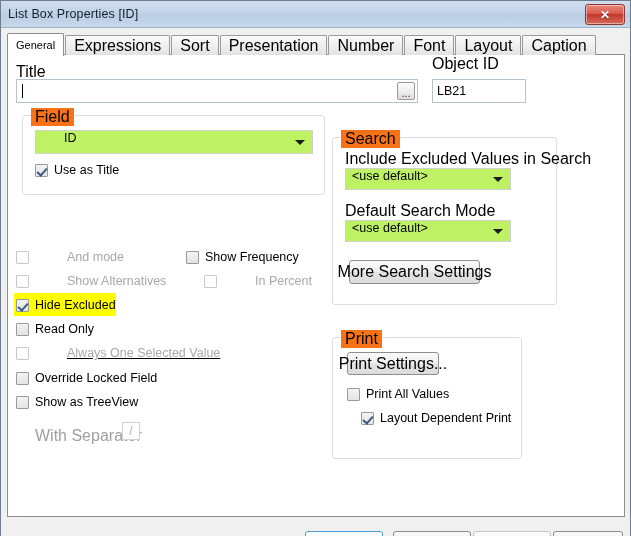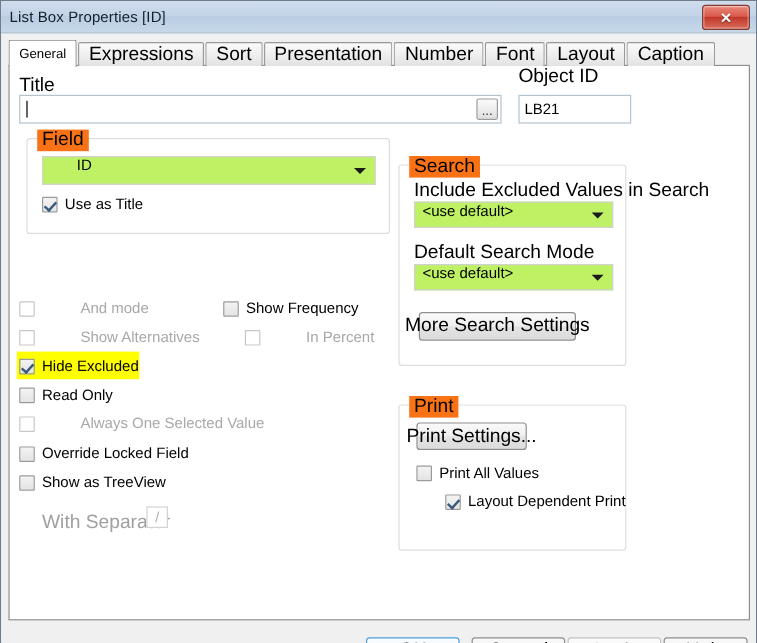--- a/index.html
+++ b/index.html
@@ -371,21 +371,21 @@
         <span class="cbtext">Show Alternatives</span>
       </div>
       <div class="cbrow hl" style="left: 8px; top: 243px;">
         <span class="box checked"></span>
         <span class="cbtext">Hide Excluded</span>
       </div>
       <div class="cbrow" style="left: 8px; top: 267px;">
         <span class="box"></span>
         <span class="cbtext">Read Only</span>
       </div>
-      <div class="cbrow disabled" style="left: 8px; top: 291px;">
+      <div class="cbrow disabled" style="left: 8px; top: 291px; text-decoration: underline;">
         <span class="box empty"></span>
         <span class="cbtext">Always One Selected Value</span>
       </div>
       <div class="cbrow" style="left: 8px; top: 316px;">
         <span class="box"></span>
         <span class="cbtext">Override Locked Field</span>
       </div>
       <div class="cbrow" style="left: 8px; top: 340px;">
         <span class="box"></span>
         <span class="cbtext">Show as TreeView</span>
@@ -396,21 +396,21 @@
 
       <div class="cbrow" style="left: 178px; top: 195px;">
         <span class="box"></span>
         <span class="cbtext">Show Frequency</span>
       </div>
       <div class="cbrow disabled" style="left: 196px; top: 219px;">
         <span class="box empty"></span>
         <span class="cbtext">In Percent</span>
       </div>
 
-      <div class="group" style="left:324px; top:82px; width:190px; height:168px;padding-left:28px;">
+      <div class="group" style="left:324px; top:82px; width:225px; height:168px;padding-left:28px;">
         <div class="group-title">Search</div>
         <div class="lbl" style="left:12px; top:12px;">Include Excluded Values in Search</div>
         <div class="combo" style="left:12px; top:30px; width:166px; height:22px;">
           <span class="val">&lt;use default&gt;</span>
           <span class="arrow"></span>
         </div>
         <div class="lbl" style="left:12px; top:64px;">Default Search Mode</div>
         <div class="combo" style="left:12px; top:82px; width:166px; height:22px;">
           <span class="val">&lt;use default&gt;</span>
           <span class="arrow"></span>
@@ -418,21 +418,21 @@
         <div class="btn" style="left:16px; top:122px; width:131px; height:24px;">More Search Settings</div>
       </div>
 
       <div class="group" style="left:324px; top:282px; width:190px; height:122px;">
         <div class="group-title">Print</div>
         <div class="btn" style="left:14px; top:14px; width:92px; height:23px;">Print Settings...</div>
         <div class="cbrow" style="left:14px; top:49px;">
           <span class="box"></span>
           <span class="cbtext">Print All Values</span>
         </div>
-        <div class="cbrow" style="left:13px; top:73px;padding-left:25px;">
+        <div class="cbrow" style="left:3px; top:73px;padding-left:25px;">
           <span class="box checked"></span>
           <span class="cbtext">Layout Dependent Print</span>
         </div>
       </div>
 
     </div>
 
     <div class="footer">
       <div class="btn default" style="left:304px; top:7px; width:78px; height:23px;">OK</div>
       <div class="btn" style="left:392px; top:7px; width:78px; height:23px;">Cancel</div>

